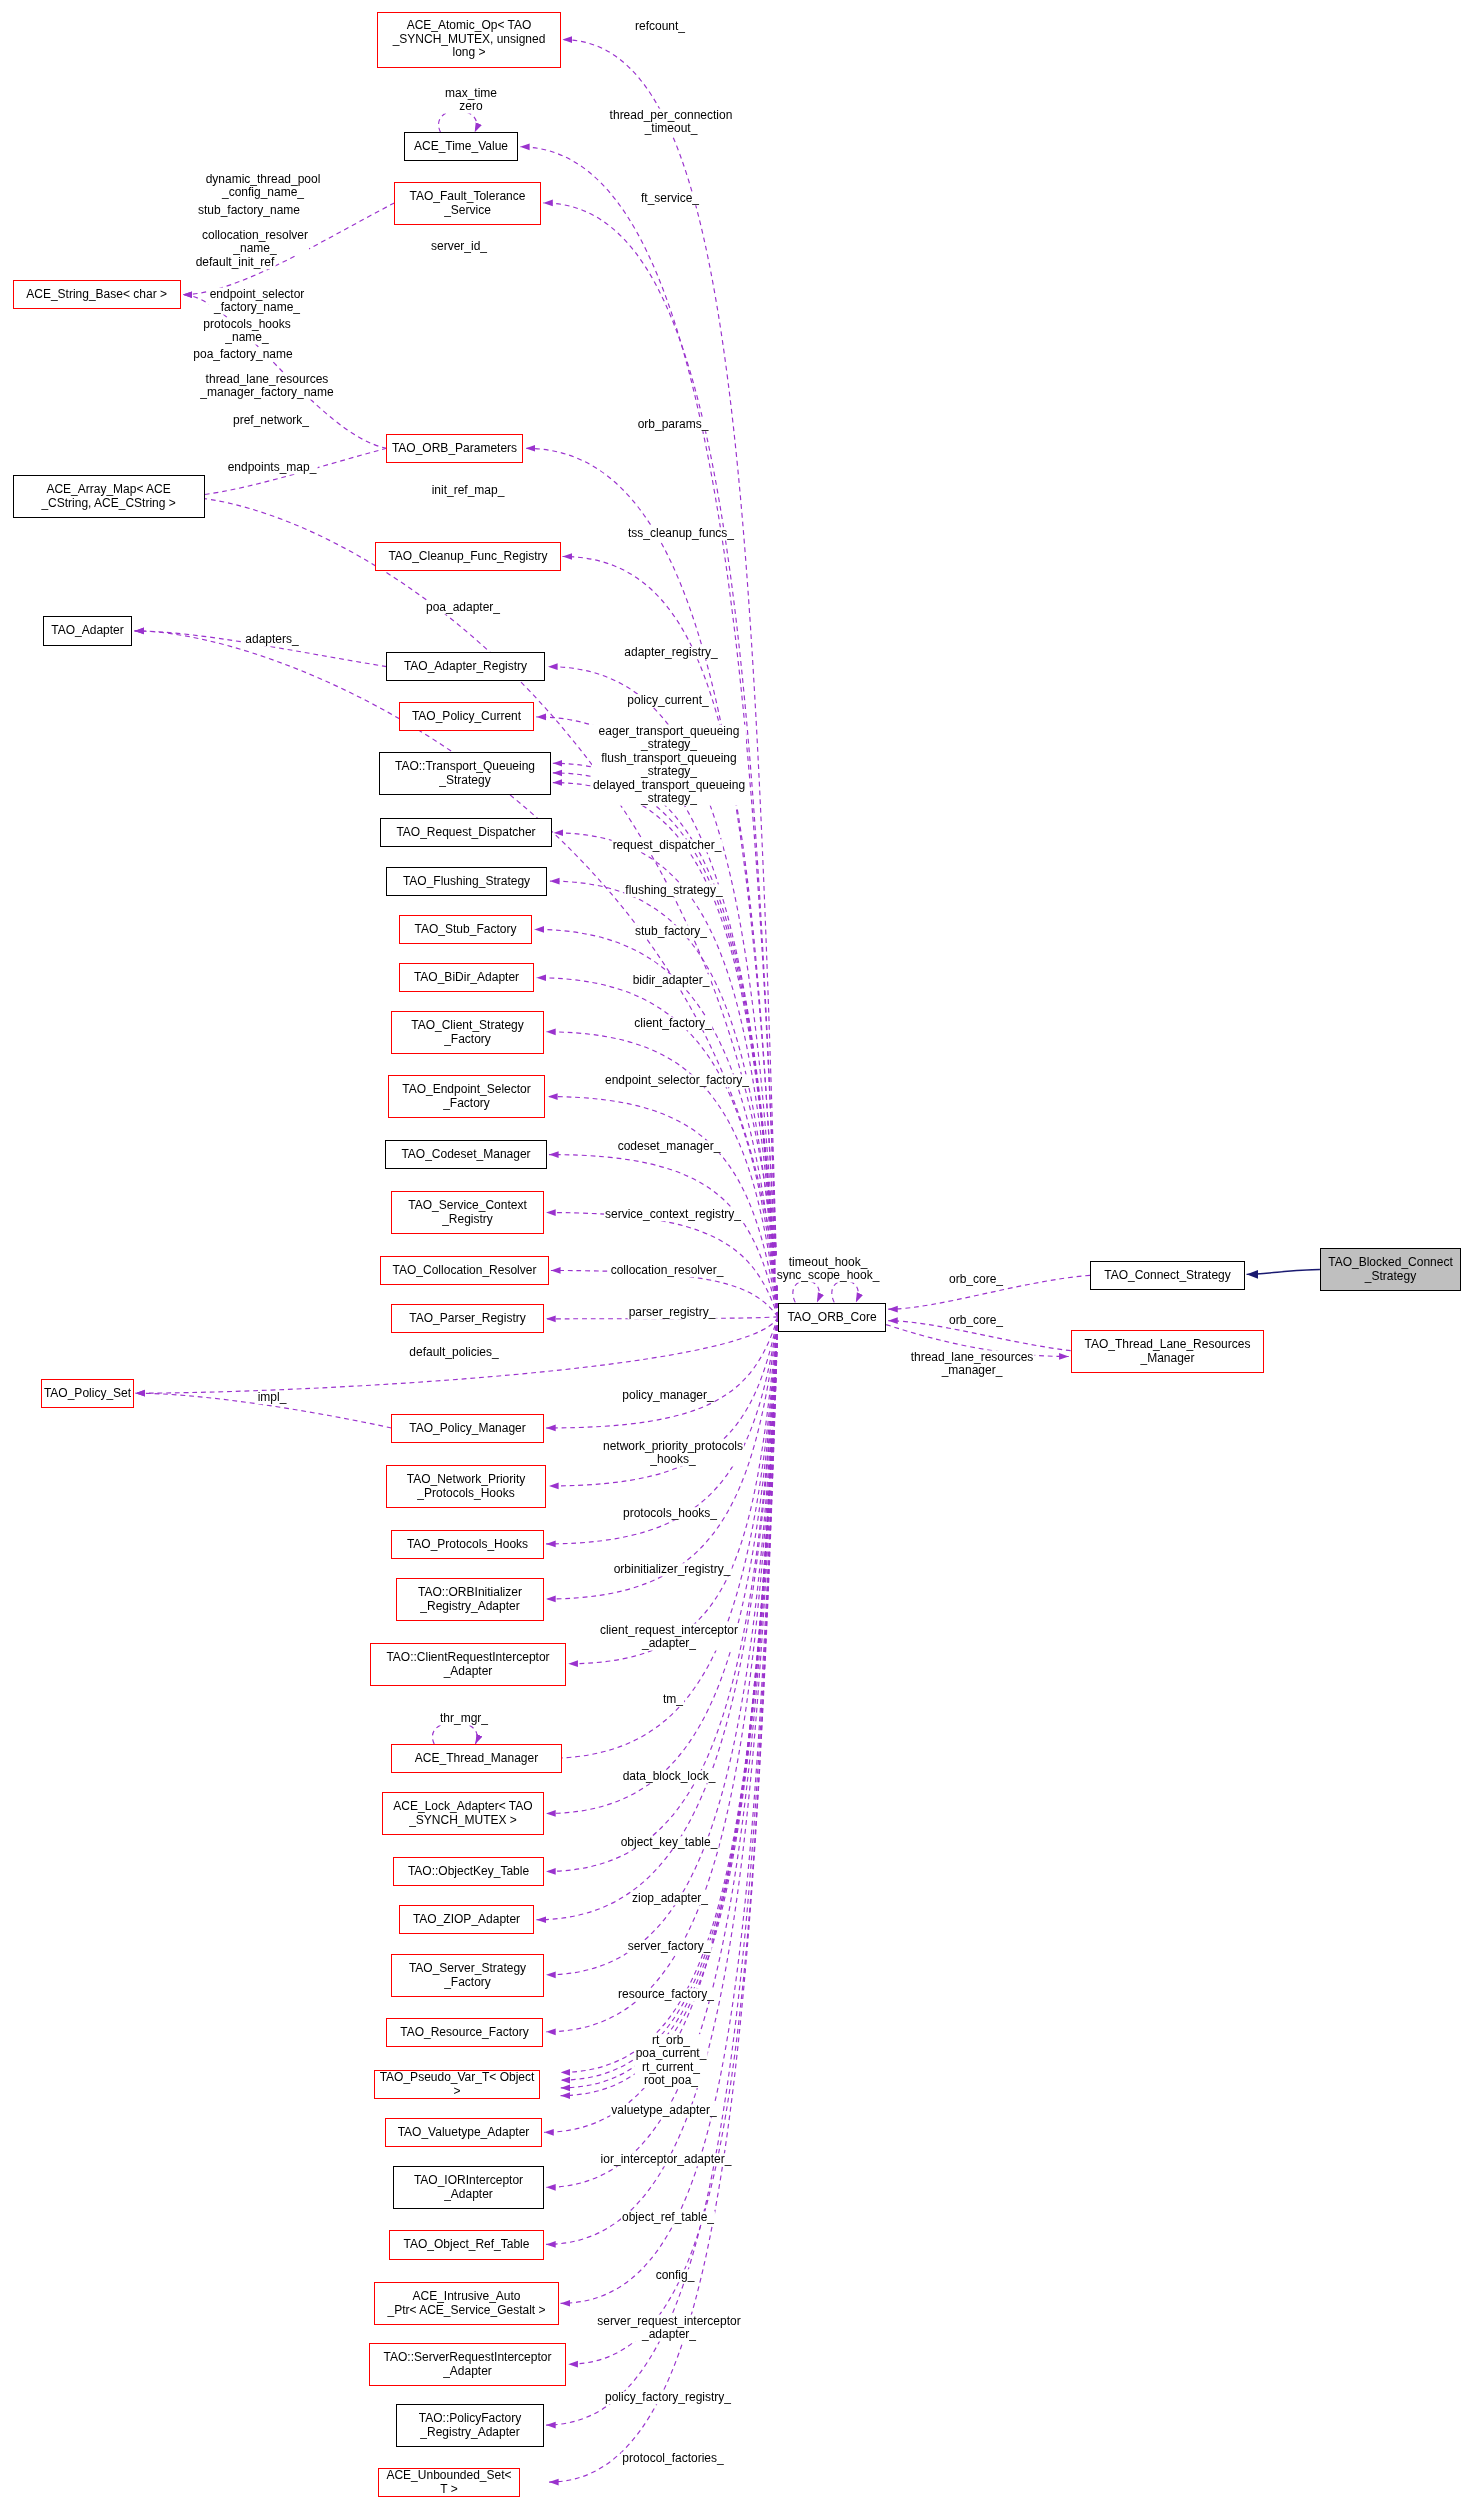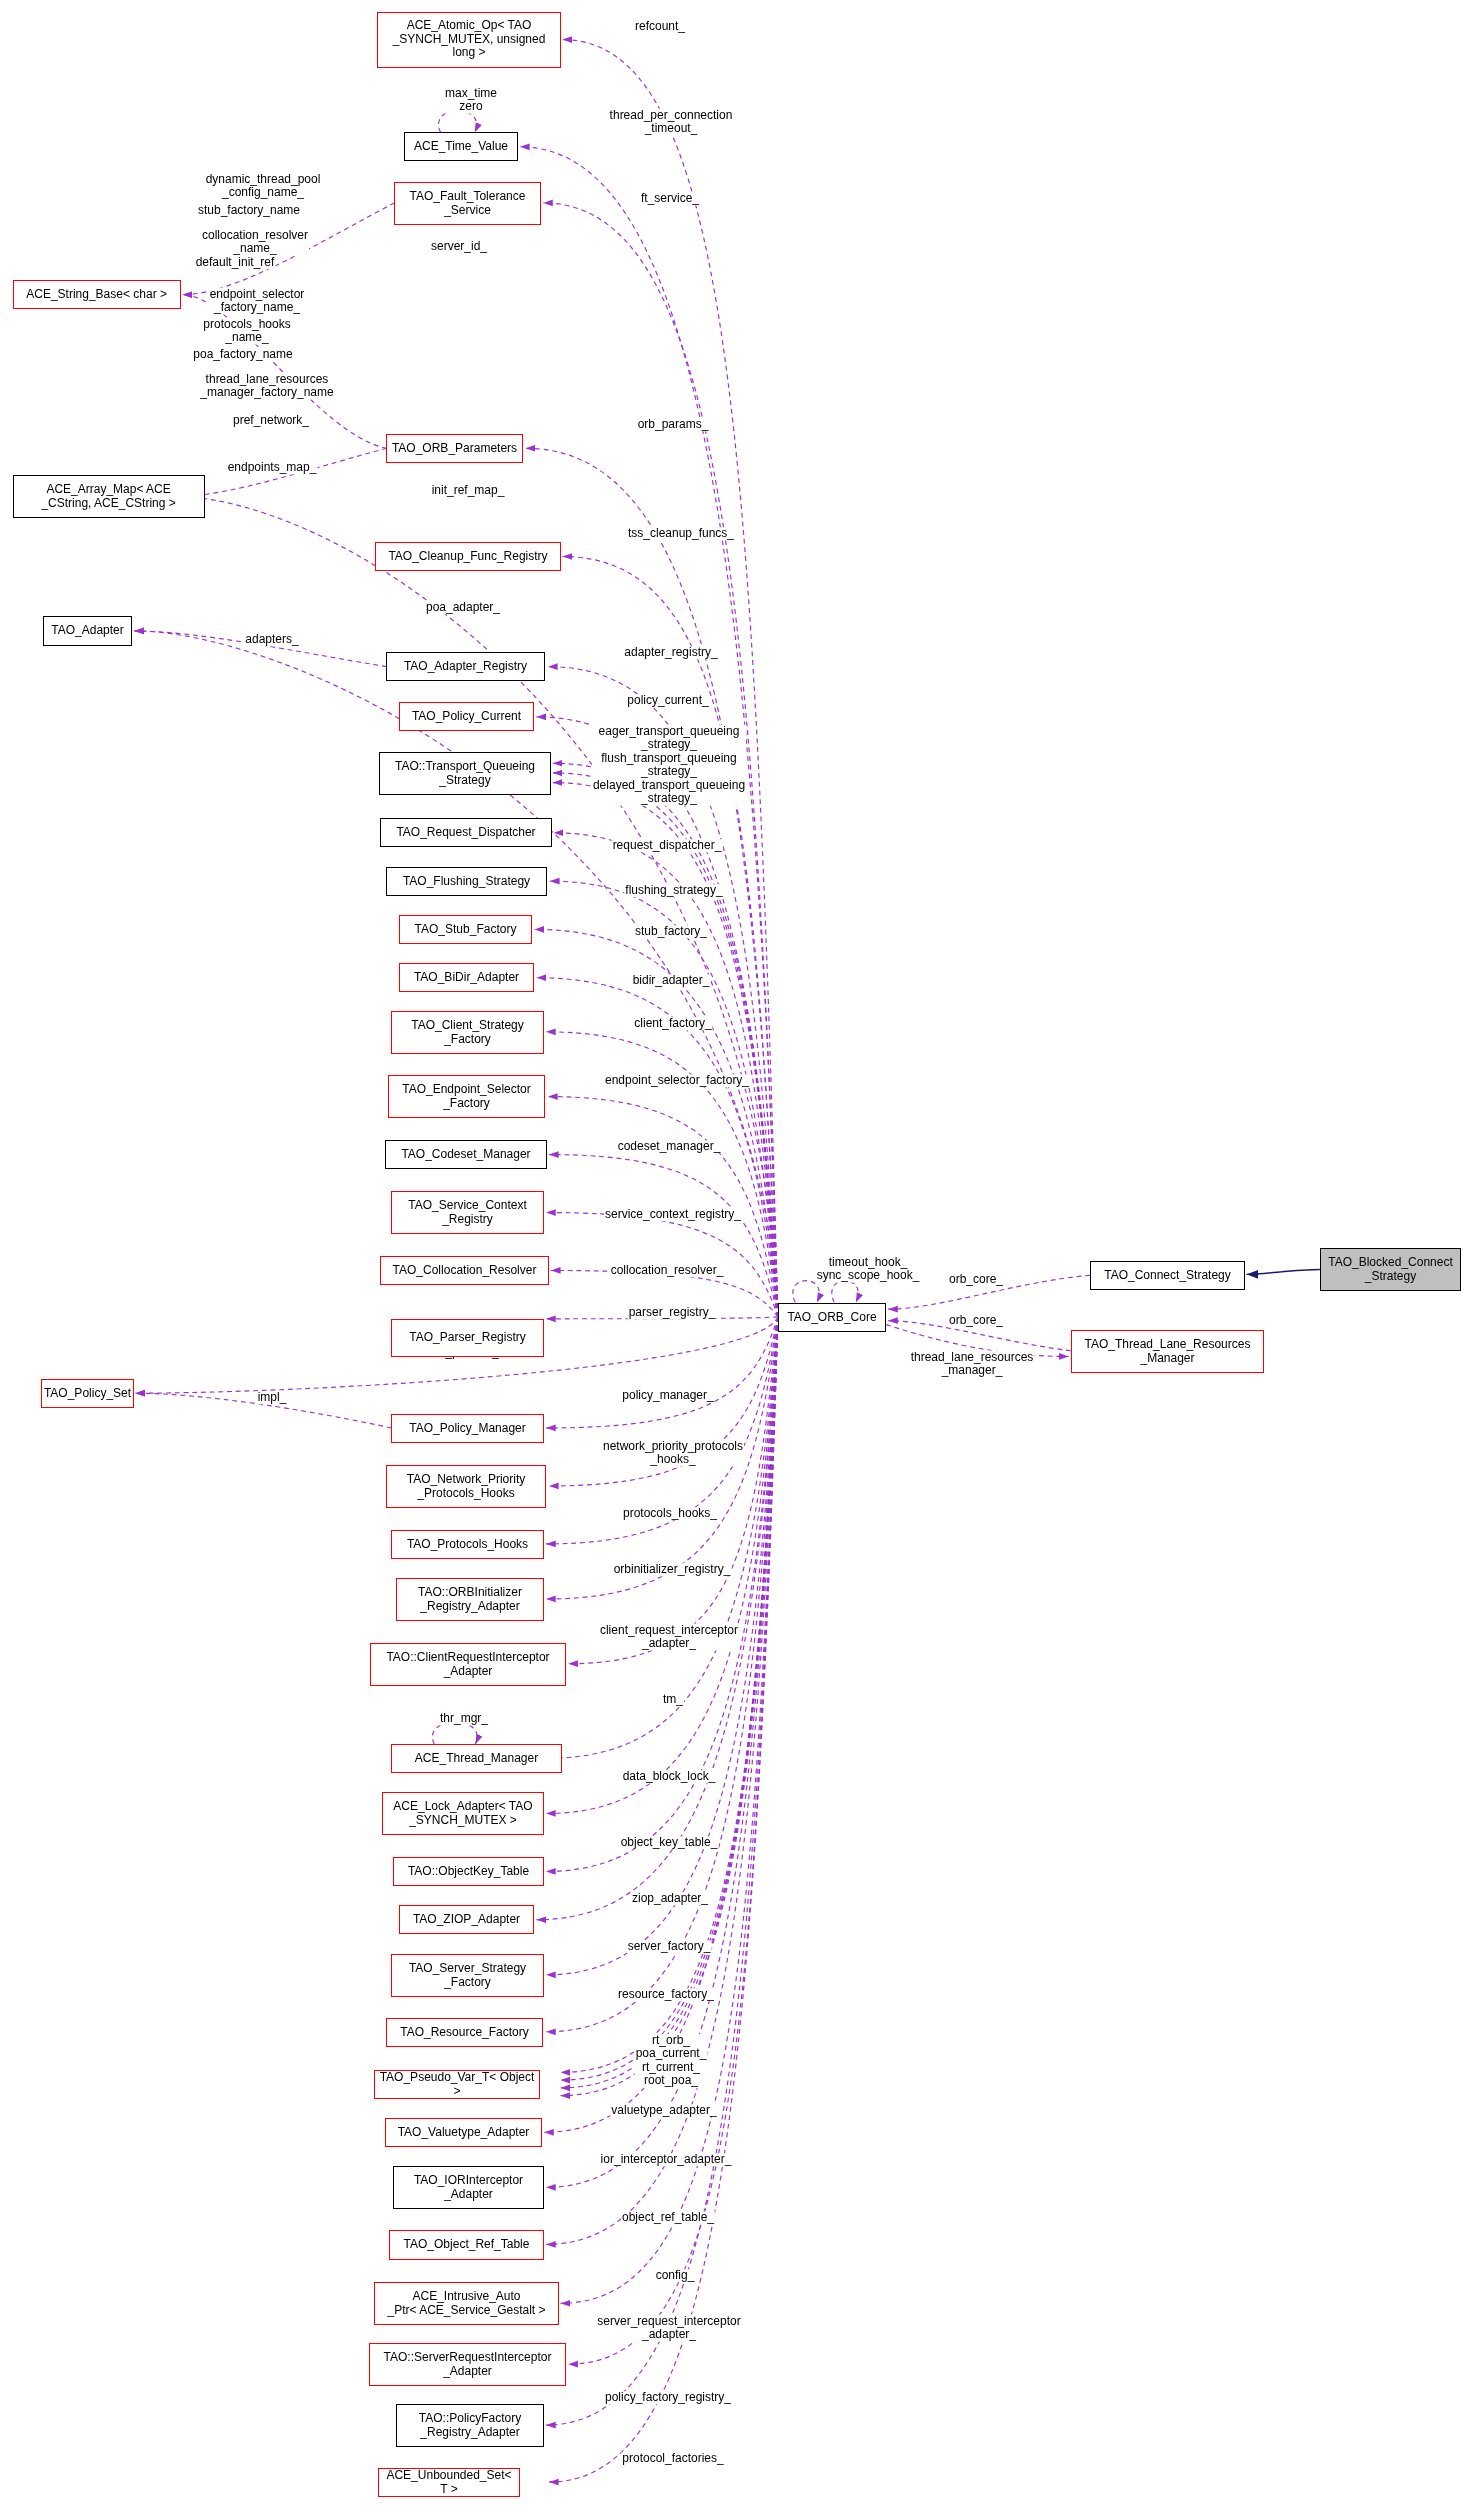--- a/index.html
+++ b/index.html
@@ -136,21 +136,21 @@
       <div class="edge-label" style="left: 667px; top: 846px;">request_dispatcher_</div>
       <div class="edge-label" style="left: 674px; top: 891px;">flushing_strategy_</div>
       <div class="edge-label" style="left: 671px; top: 932px;">stub_factory_</div>
       <div class="edge-label" style="left: 671px; top: 981px;">bidir_adapter_</div>
       <div class="edge-label" style="left: 673px; top: 1024px;">client_factory_</div>
       <div class="edge-label" style="left: 677px; top: 1081px;">endpoint_selector_factory_</div>
       <div class="edge-label" style="left: 669px; top: 1147px;">codeset_manager_</div>
       <div class="edge-label" style="left: 673px; top: 1215px;">service_context_registry_</div>
       <div class="edge-label" style="left: 667px; top: 1271px;">collocation_resolver_</div>
       <div class="edge-label" style="left: 672px; top: 1313px;">parser_registry_</div>
-      <div class="edge-label" style="left: 868px; top: 1269px;">timeout_hook_
+      <div class="edge-label" style="left: 828px; top: 1269px;">timeout_hook_
 sync_scope_hook_</div>
       <div class="edge-label" style="left: 454px; top: 1353px;">default_policies_</div>
       <div class="edge-label" style="left: 272px; top: 1398px;">impl_</div>
       <div class="edge-label" style="left: 668px; top: 1396px;">policy_manager_</div>
       <div class="edge-label" style="left: 673px; top: 1453px;">network_priority_protocols
 _hooks_</div>
       <div class="edge-label" style="left: 670px; top: 1514px;">protocols_hooks_</div>
       <div class="edge-label" style="left: 672px; top: 1570px;">orbinitializer_registry_</div>
       <div class="edge-label" style="left: 669px; top: 1637px;">client_request_interceptor
 _adapter_</div>
@@ -201,21 +201,21 @@
       <div class="node red" style="left: 399px; top: 915px; width: 133px; height: 29px;">TAO_Stub_Factory</div>
       <div class="node red" style="left: 399px; top: 963px; width: 135px; height: 29px;">TAO_BiDir_Adapter</div>
       <div class="node red" style="left: 391px; top: 1011px; width: 153px; height: 43px;">TAO_Client_Strategy
 _Factory</div>
       <div class="node red" style="left: 388px; top: 1075px; width: 157px; height: 43px;">TAO_Endpoint_Selector
 _Factory</div>
       <div class="node" style="left: 385px; top: 1140px; width: 162px; height: 29px;">TAO_Codeset_Manager</div>
       <div class="node red" style="left: 391px; top: 1191px; width: 153px; height: 43px;">TAO_Service_Context
 _Registry</div>
       <div class="node red" style="left: 380px; top: 1256px; width: 169px; height: 29px;">TAO_Collocation_Resolver</div>
-      <div class="node red" style="left: 391px; top: 1304px; width: 153px; height: 38px; margin-top: 15px;">TAO_Parser_Registry</div>
+      <div class="node red" style="left: 391px; top: 1304px; width: 153px; height: 29px;">TAO_Parser_Registry</div>
       <div class="node red" style="left: 41px; top: 1379px; width: 93px; height: 29px;">TAO_Policy_Set</div>
       <div class="node red" style="left: 391px; top: 1414px; width: 153px; height: 29px;">TAO_Policy_Manager</div>
       <div class="node red" style="left: 386px; top: 1465px; width: 160px; height: 43px;">TAO_Network_Priority
 _Protocols_Hooks</div>
       <div class="node red" style="left: 391px; top: 1530px; width: 153px; height: 29px;">TAO_Protocols_Hooks</div>
       <div class="node red" style="left: 396px; top: 1578px; width: 148px; height: 43px;">TAO::ORBInitializer
 _Registry_Adapter</div>
       <div class="node red" style="left: 370px; top: 1643px; width: 196px; height: 43px;">TAO::ClientRequestInterceptor
 _Adapter</div>
       <div class="node red" style="left: 391px; top: 1744px; width: 171px; height: 29px;">ACE_Thread_Manager</div>

